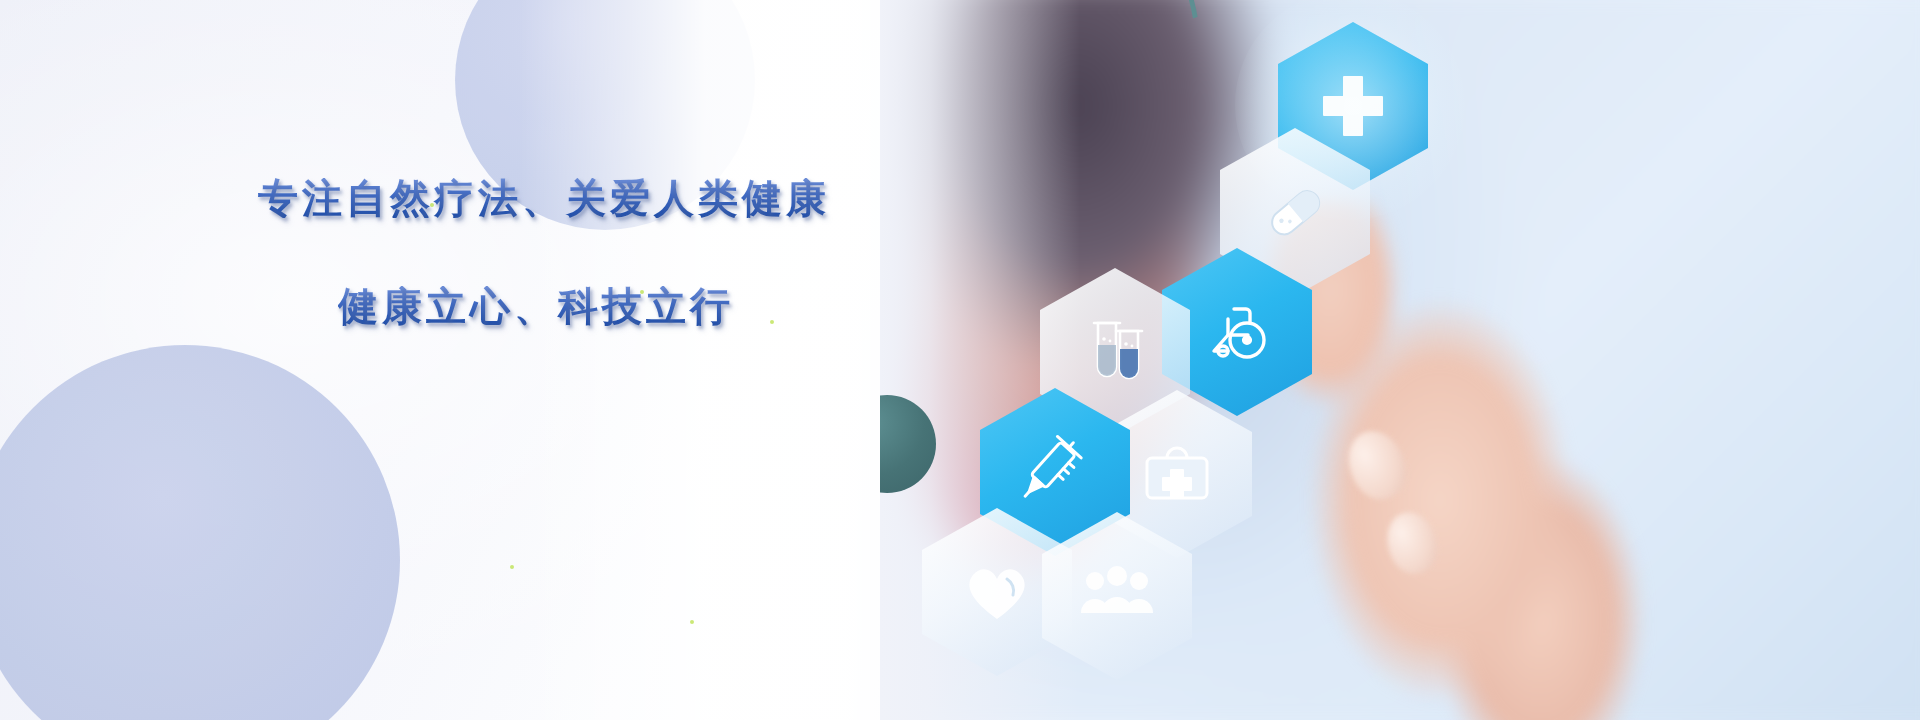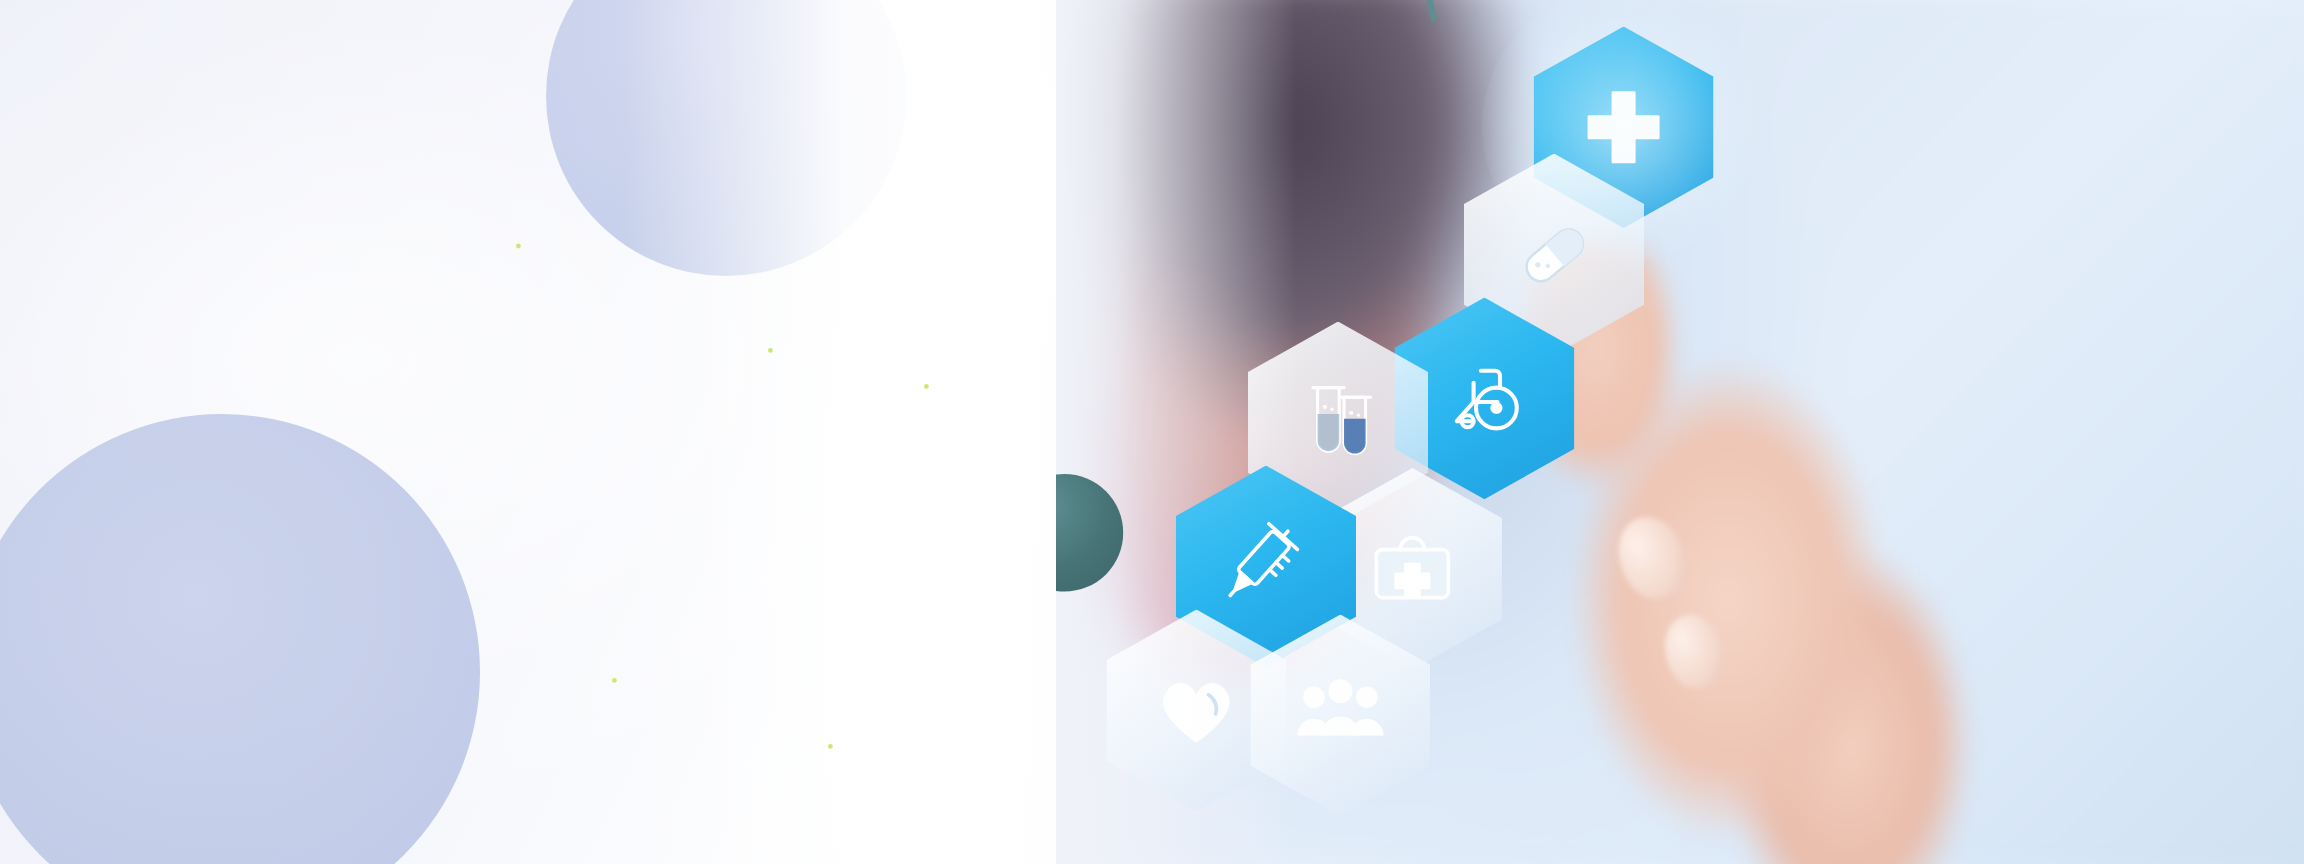--- a/index.html
+++ b/index.html
@@ -157,20 +157,24 @@
   <div class="deco-circle circle-top"></div>
   <div class="deco-circle circle-bottom"></div>
   <div class="wash-center"></div>
 
   <div class="sparkle" style="left:430px;top:203px;"></div>
   <div class="sparkle" style="left:640px;top:290px;"></div>
   <div class="sparkle" style="left:770px;top:320px;"></div>
   <div class="sparkle" style="left:510px;top:565px;"></div>
   <div class="sparkle" style="left:690px;top:620px;"></div>
 
+  <div class="copy">
+    <div class="headline line1">专注自然疗法、关爱人类健康</div>
+    <div class="headline line2">健康立心、科技立行</div>
+  </div>
 
   <div class="photo">
     <div class="photo-bg"></div>
     <div class="hand"></div>
     <div class="nail nail-1"></div>
     <div class="nail nail-2"></div>
     <div class="nail nail-3"></div>
     <div class="photo-fade-left"></div>
 
     <div class="arc"></div>

